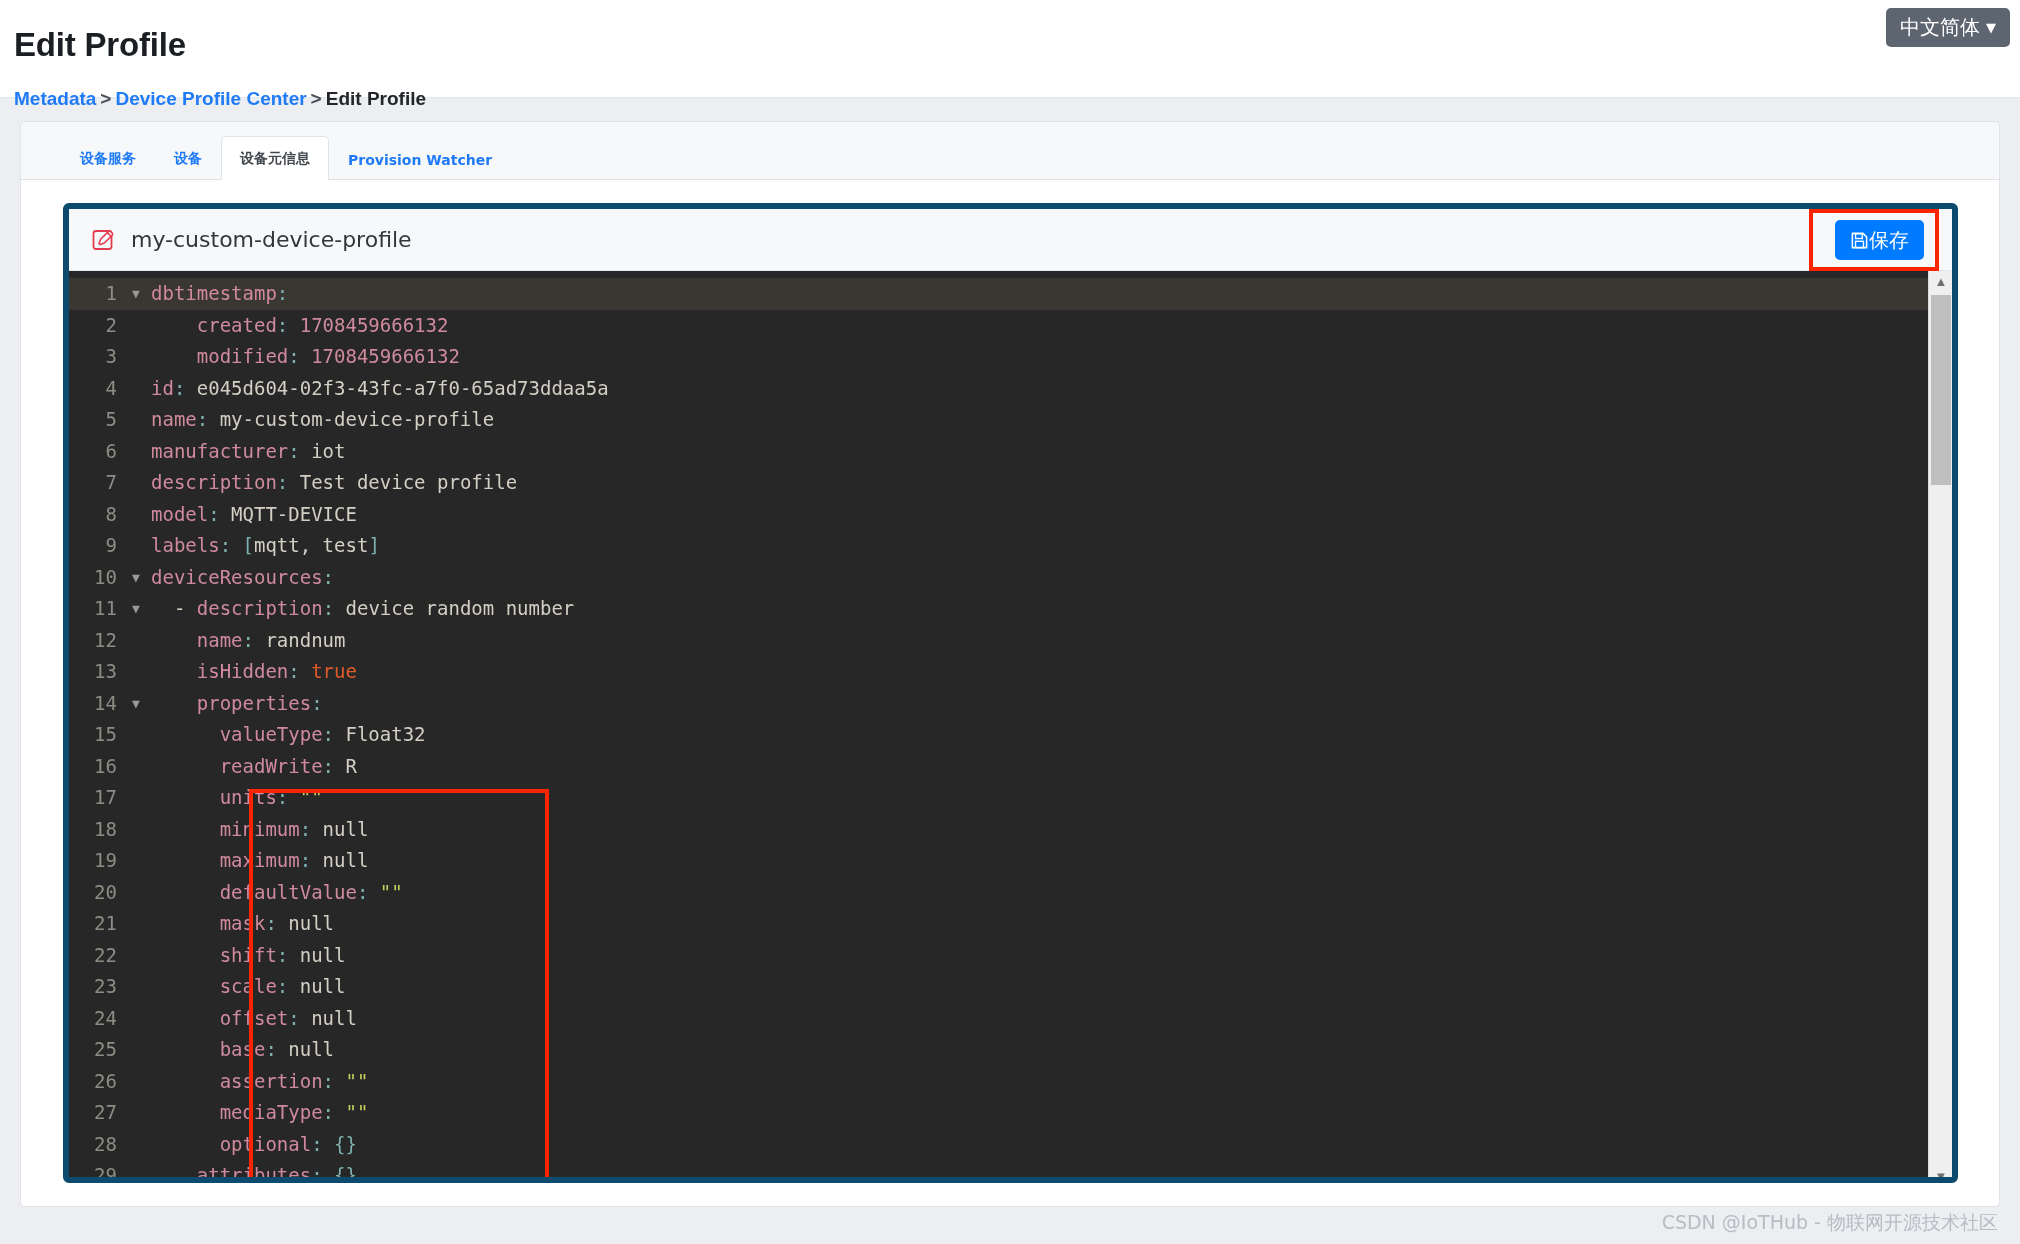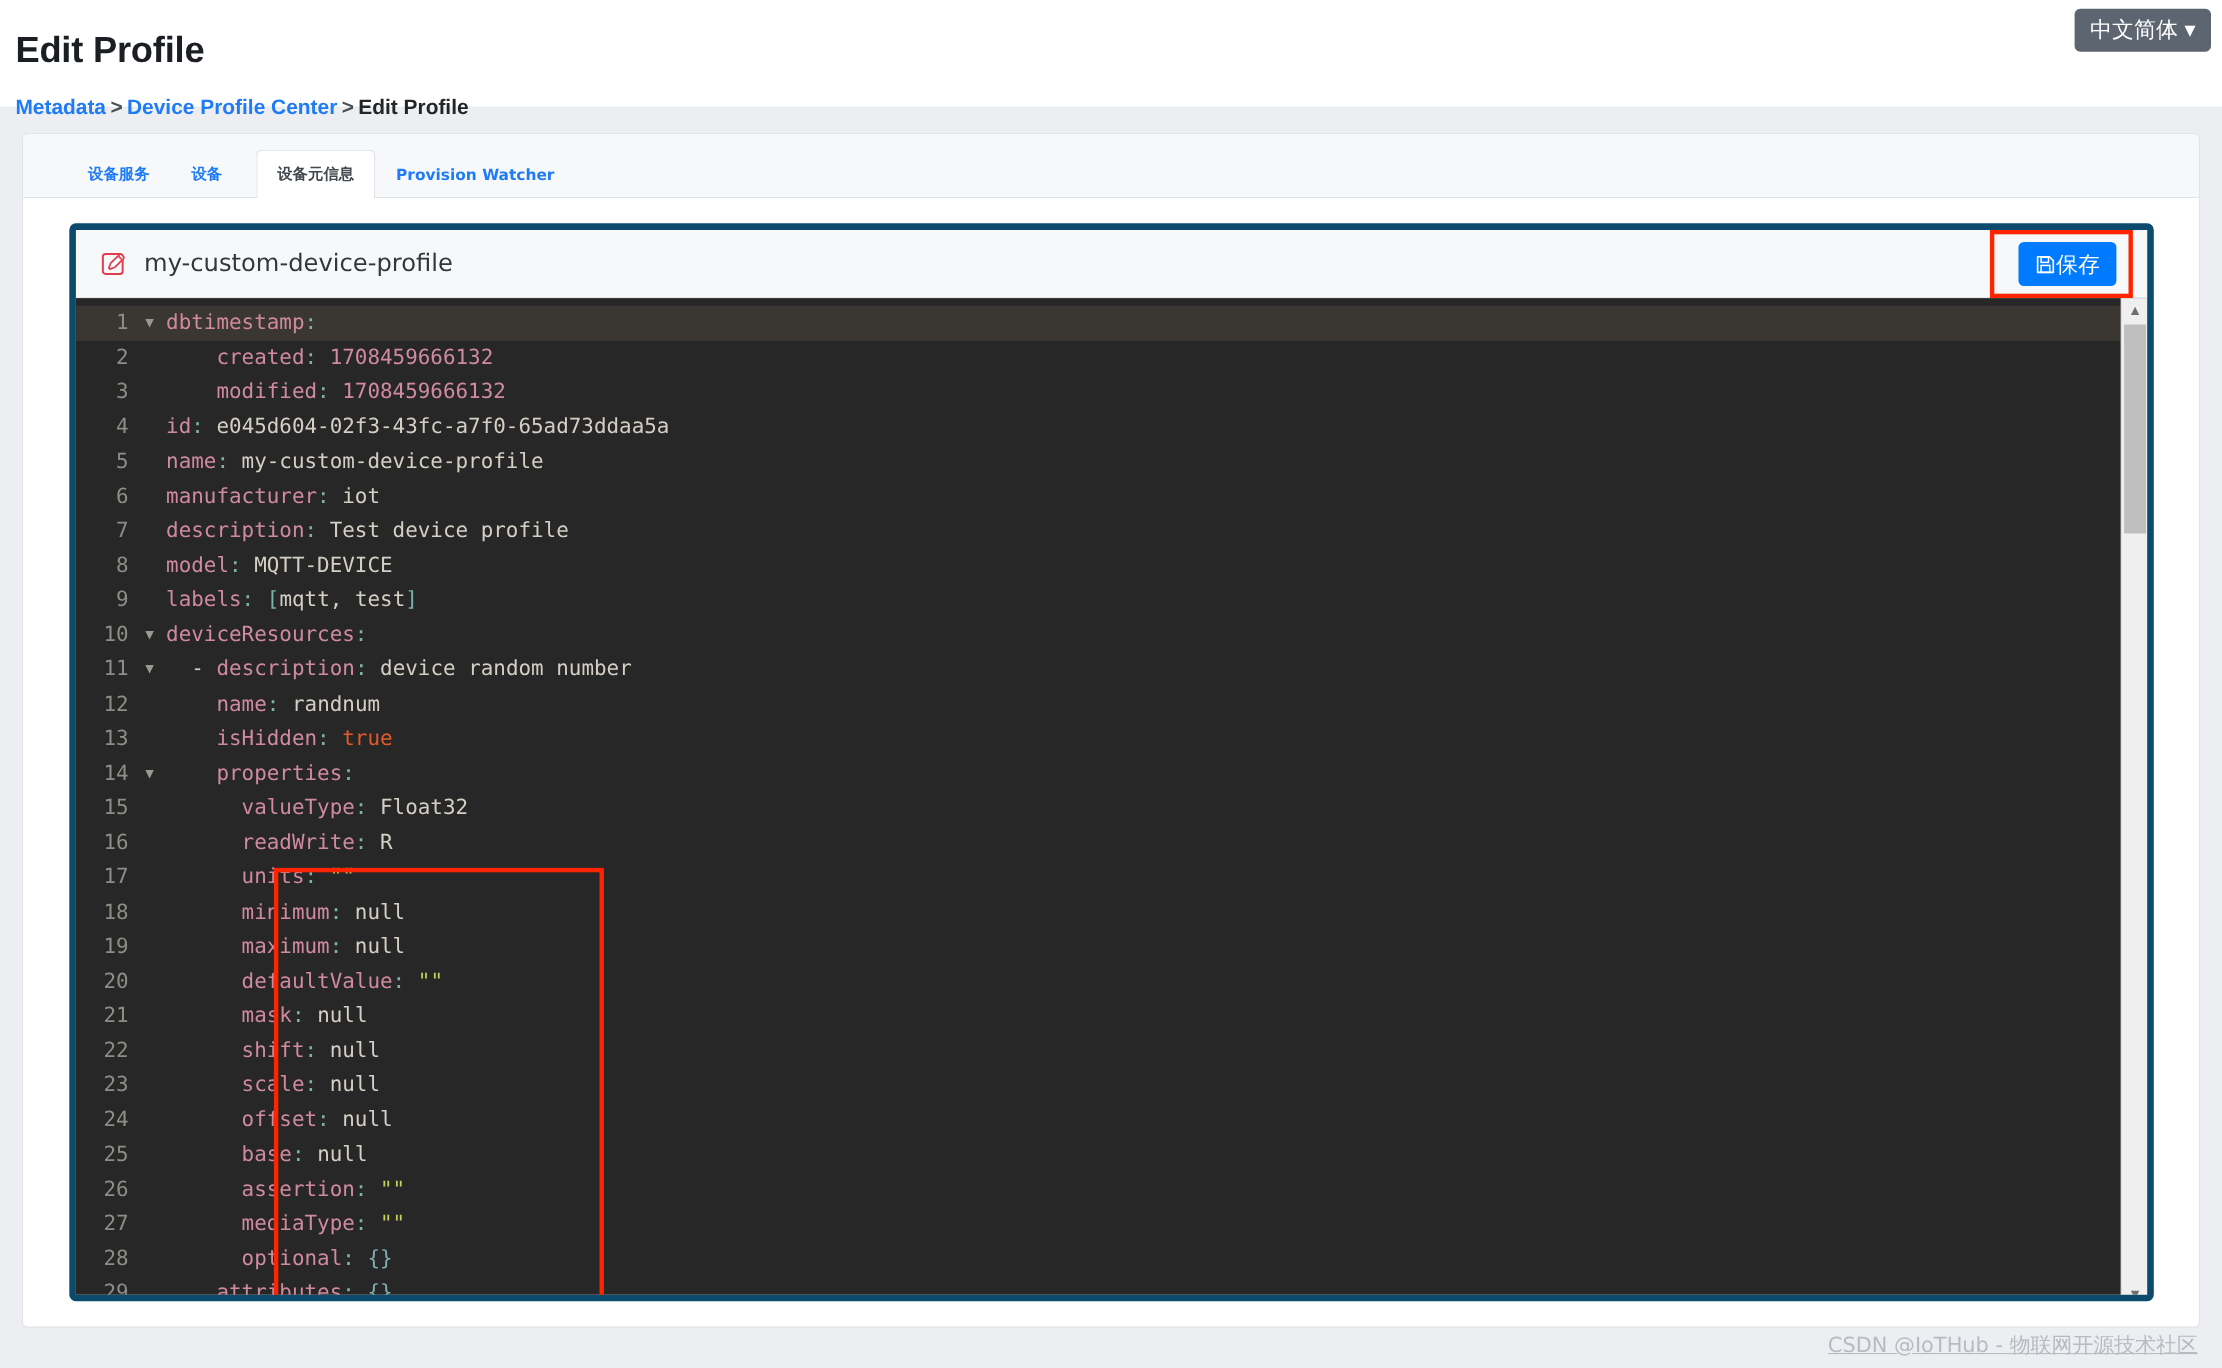--- a/index.html
+++ b/index.html
@@ -91,21 +91,20 @@
     position: relative;
     top: 1px;
     font-family: "DejaVu Sans", sans-serif;
     white-space: nowrap;
   }
   .tab.active {
     background: #ffffff;
     color: #44494f;
     border-color: #dfe2e6;
     border-radius: 5px 5px 0 0;
-    margin-left: 12px;
   }
 
   
   .inner-card {
     position: absolute;
     left: 42px; top: 81px;
     width: 1895px;
     height: 980px;
     background: #ffffff;
     border: 6px solid #0c4a6e;
@@ -245,21 +244,20 @@
     z-index: 5;
   }
 
   
   .watermark {
     position: absolute;
     right: 22px; bottom: 8px;
     font-size: 19px;
     color: #b6bcc2;
     font-family: "DejaVu Sans", sans-serif;
-    text-decoration: underline;
   }
 </style>
 </head>
 <body>
 
 <div class="page-header">
   <h1 class="page-title">Edit Profile</h1>
   <div class="breadcrumb">
     <a href="#">Metadata</a><span class="sep">&gt;</span><a href="#">Device Profile Center</a><span class="sep">&gt;</span><span class="current">Edit Profile</span>
   </div>

